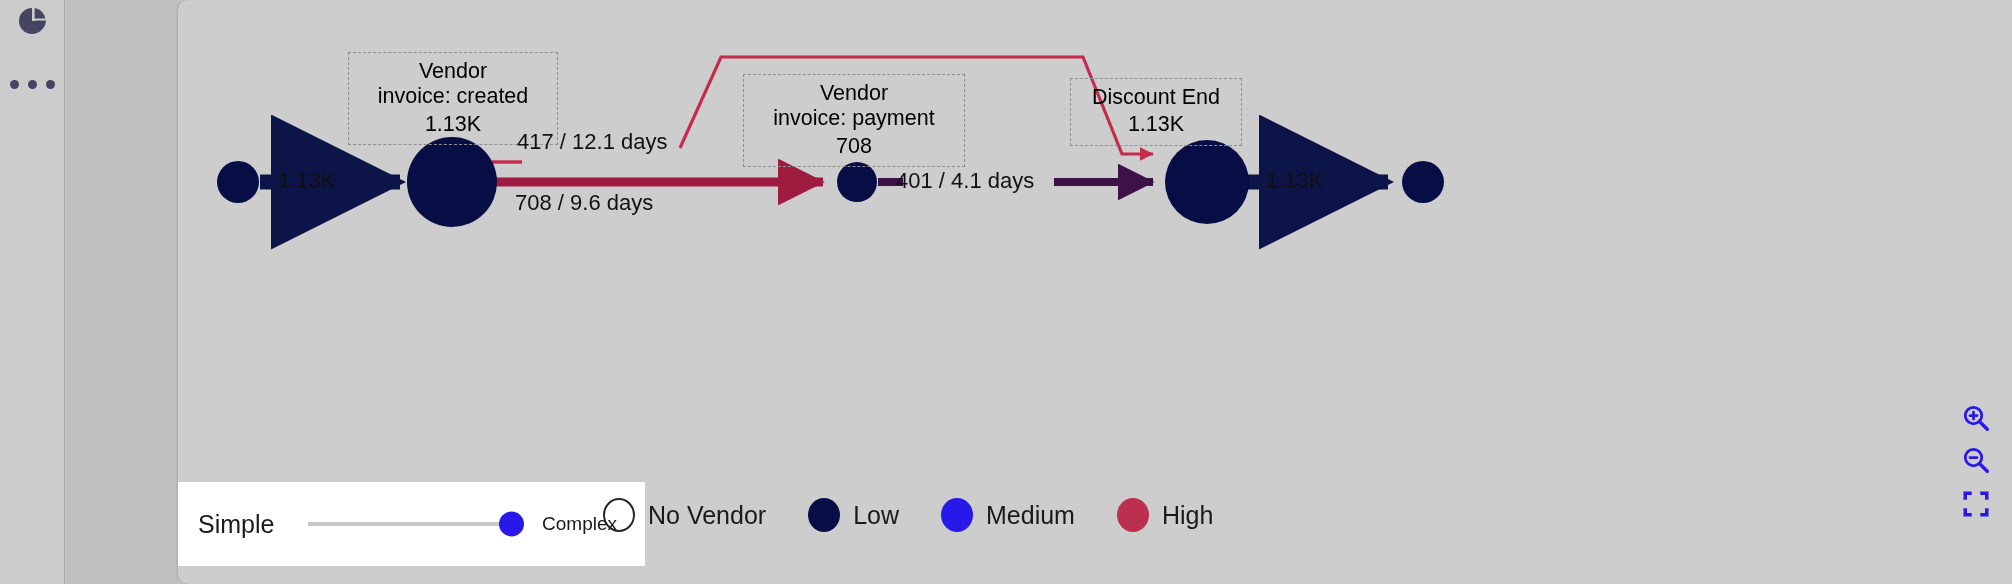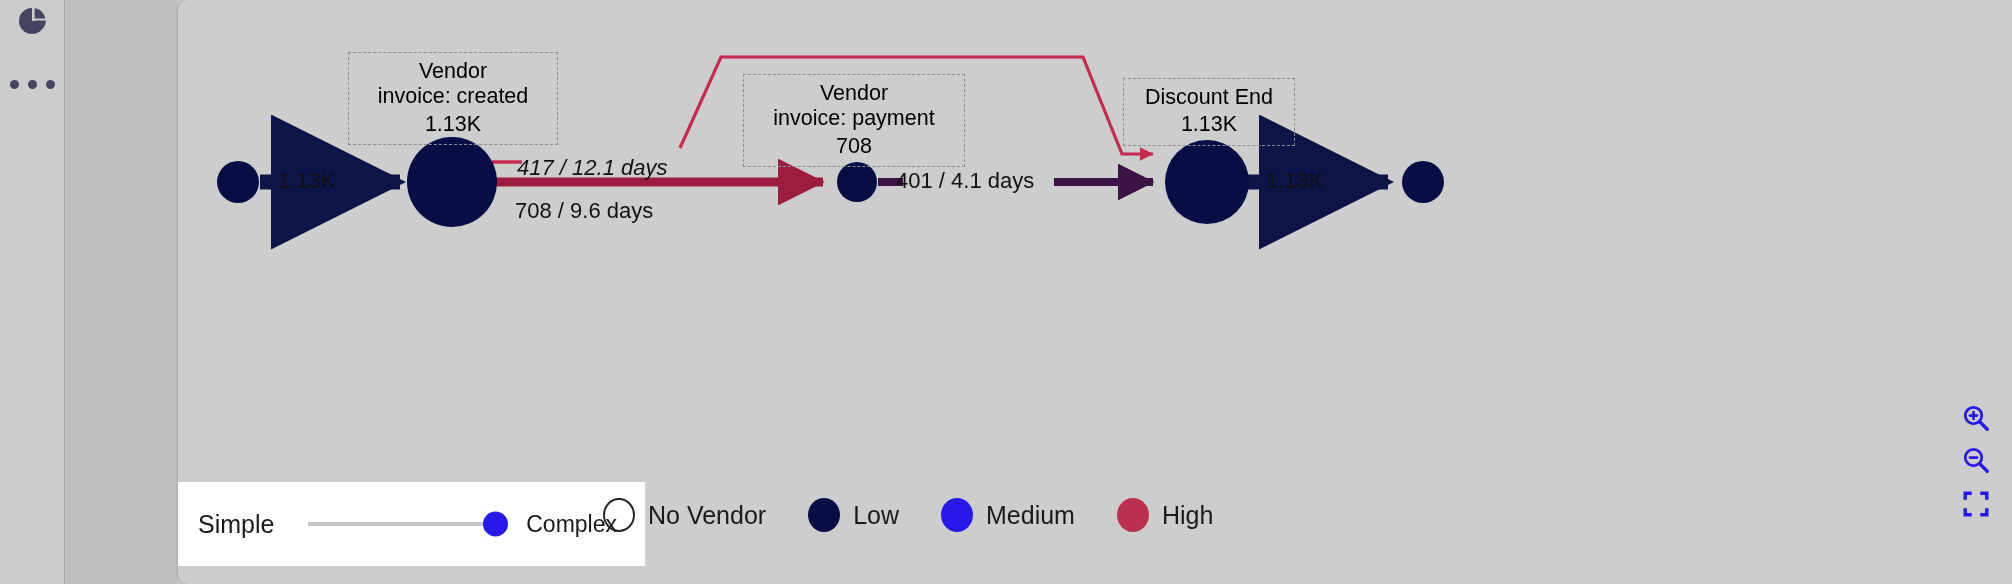--- a/index.html
+++ b/index.html
@@ -64,21 +64,21 @@
     background:#ffffff; display:flex; align-items:center; padding:0 28px;
   }
   .slider-lbl{ font-size:25px; color:#1a1a1a; }
   .slider-track{
     flex:1; height:4px; background:#c8c8c8; margin:0 20px 0 34px; position:relative;
   }
   .slider-knob{
     position:absolute; right:-9px; top:50%; transform:translateY(-50%);
     width:25px; height:25px; border-radius:50%; background:#2819ea;
   }
-  .slider-lbl2{ font-size:23px; color:#1a1a1a; margin-left:7px; }
+  .slider-lbl2{ font-size:19px; color:#1a1a1a; margin-left:7px; }
 
   .swatches{
     position:absolute; left:425px; top:8px; height:66px;
     display:flex; align-items:center; gap:0px;
   }
   .sw-item{ display:flex; align-items:center; margin-right:42px; }
   .sw-dot{ width:32px; height:34px; border-radius:50%; margin-right:13px; }
   .sw-dot.empty{ background:transparent; border:2px solid #262626; }
   .sw-txt{ font-size:25px; color:#1a1a1a; white-space:nowrap; }
 
@@ -167,30 +167,30 @@
       <div class="nm">invoice: created</div>
       <div class="ct">1.13K</div>
     </div>
 
     <div class="nodebox" style="left:565px; top:74px; width:222px;">
       <div class="nm">Vendor</div>
       <div class="nm">invoice: payment</div>
       <div class="ct">708</div>
     </div>
 
-    <div class="nodebox" style="left:945px; top:78px; width:172px;">
+    <div class="nodebox" style="left:892px; top:78px; width:172px;">
       <div class="nm">Discount End</div>
       <div class="ct">1.13K</div>
     </div>
 
     <div class="elabel" style="left:100px; top:168px;">1.13K</div>
 
-    <div class="elabel" style="left:339px; top:155px;font-style:italic;">417 / 12.1 days</div>
-
-    <div class="elabel" style="left:337px; top:198px;">708 / 9.6 days</div>
+    <div class="elabel" style="left:339px; top:129px;">417 / 12.1 days</div>
+
+    <div class="elabel" style="left:337px; top:190px;">708 / 9.6 days</div>
 
     <div class="elabel" style="left:718px; top:168px;">401 / 4.1 days</div>
 
     <div class="elabel" style="left:1088px; top:168px;">1.13K</div>
 
     <div class="legend-bar">
 
       <div class="slider-box">
         <span class="slider-lbl">Simple</span>
         <span class="slider-track">

